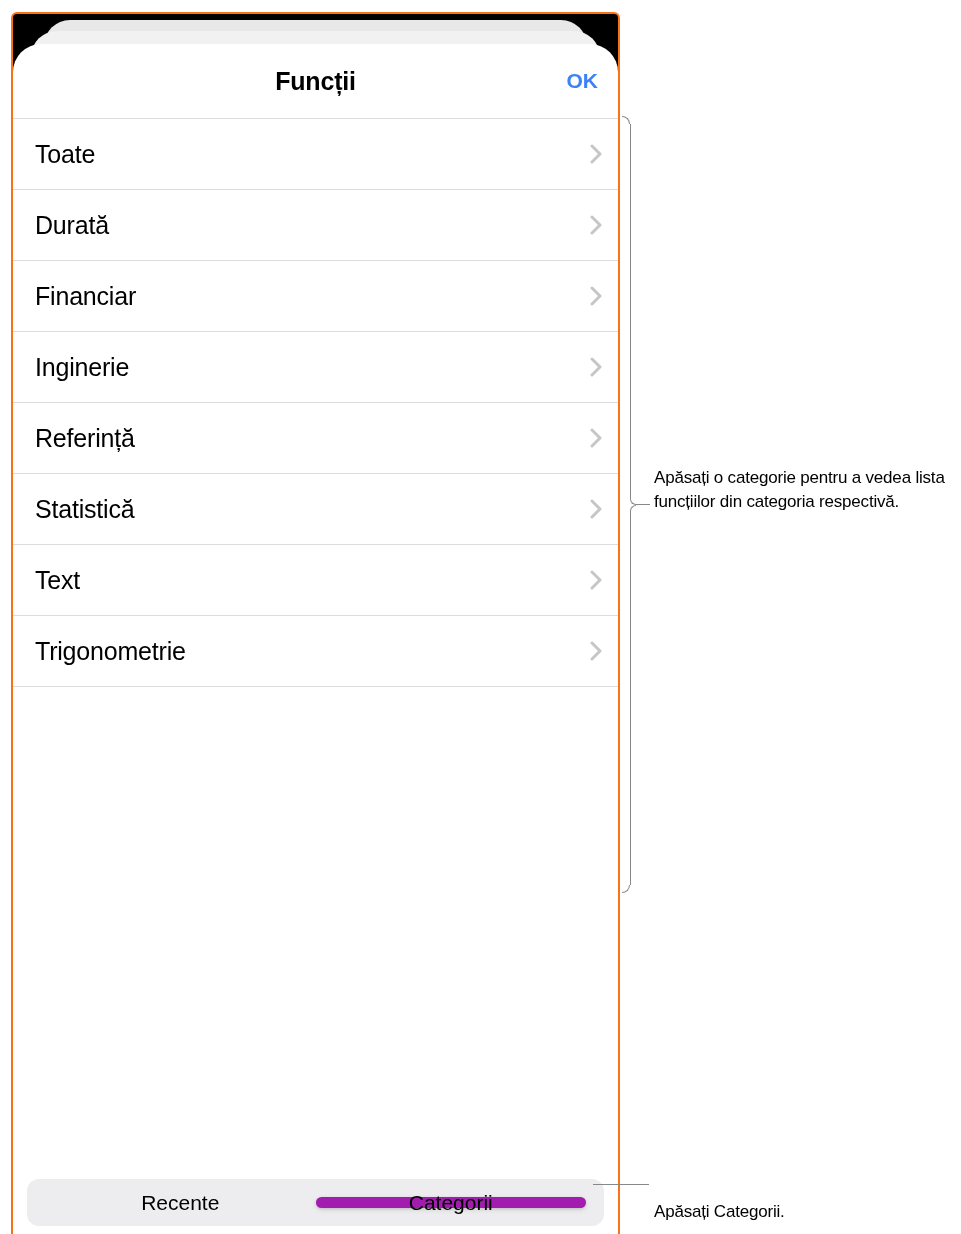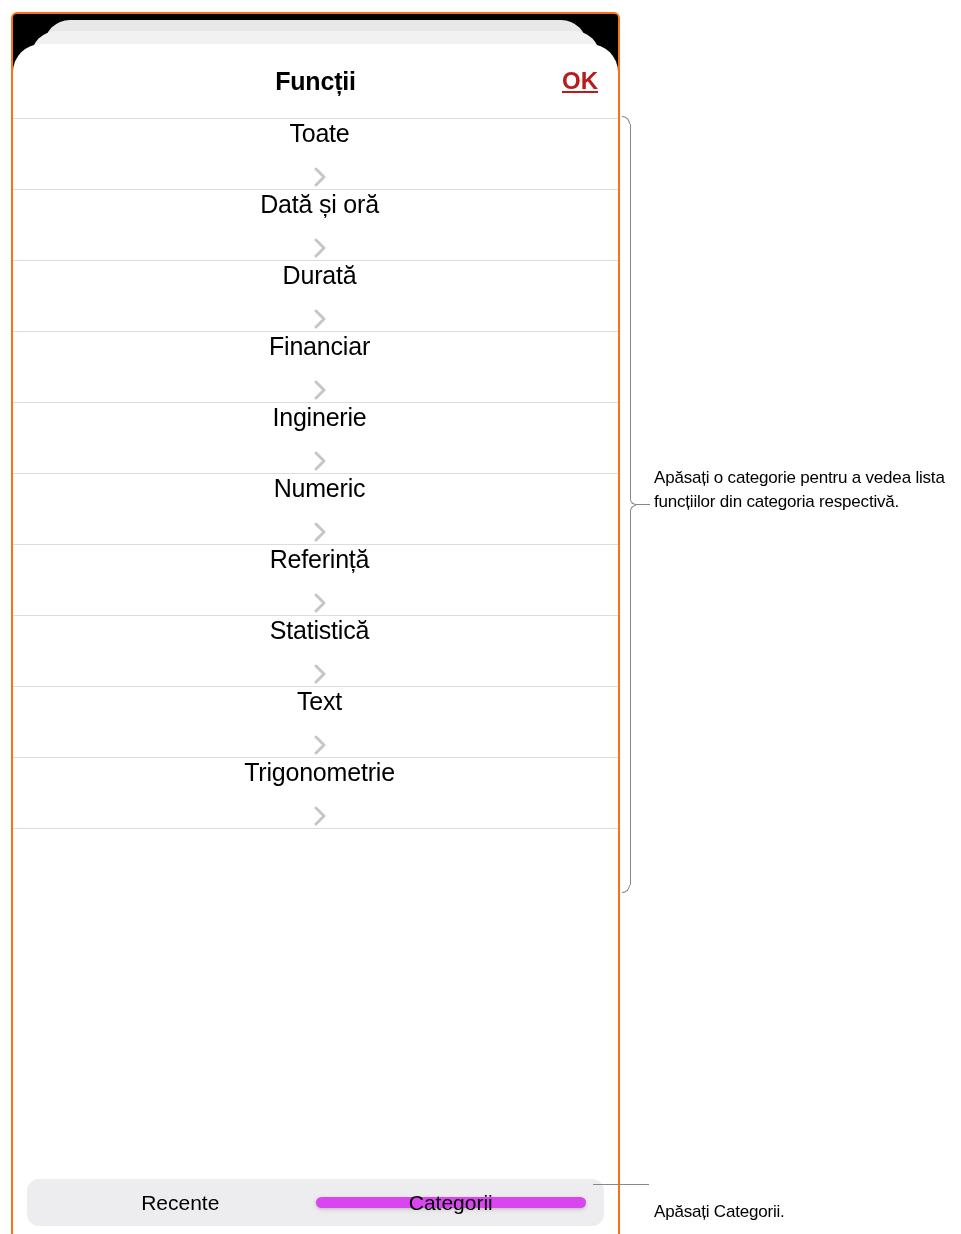--- a/index.html
+++ b/index.html
@@ -63,37 +63,35 @@
     font-size: 25px;
     font-weight: 600;
     color: #000;
     letter-spacing: -0.2px;
   }
   .ok-btn {
     position: absolute;
     right: 20px;
     top: 50%;
     transform: translateY(-50%);
-    font-size: 24px;
+    font-size: 21px;
     font-weight: 600;
-    color: #b91c1c;
+    color: #3b82f6;
     cursor: pointer;
-    text-decoration: underline;
   }
   .list {
     border-top: 1px solid #dcdcdc;
   }
   .row {
     display: flex;
     align-items: center;
     height: 71px;
     padding: 0 14px 0 22px;
     border-bottom: 1px solid #dcdcdc;
     cursor: pointer;
-    flex-direction: column;
   }
   .row-label {
     flex: 1;
     font-size: 25px;
     color: #000;
     letter-spacing: -0.2px;
   }
   .chev {
     width: 16px;
     height: 24px;
@@ -122,21 +120,21 @@
     flex: 1;
     display: flex;
     align-items: center;
     justify-content: center;
     font-size: 21px;
     color: #010101;
     border-radius: 10px;
     cursor: pointer;
   }
   .seg.active {
-    background: #d946ef;
+    background: #a21caf;
     box-shadow: 0 1px 3px rgba(0,0,0,0.15), 0 2px 6px rgba(0,0,0,0.08);
     font-weight: 500;
   }
   .callout {
     position: absolute;
     font-size: 17px;
     line-height: 1.4;
     color: #000;
     letter-spacing: -0.2px;
   }
@@ -213,53 +211,37 @@
       <div class="list">
         <div class="row">
           <span class="row-label">Toate</span>
           <span class="chev">
               <svg width="12" height="20" viewBox="0 0 12 20">
                 <path d="M2 2 L10 10 L2 18"></path>
               </svg>
             </span>
         </div>
         <div class="row">
-          <span class="row-label">Dată și oră</span>
-          <span class="chev">
-              <svg width="12" height="20" viewBox="0 0 12 20">
-                <path d="M2 2 L10 10 L2 18"></path>
-              </svg>
-            </span>
-        </div>
-        <div class="row">
           <span class="row-label">Durată</span>
           <span class="chev">
               <svg width="12" height="20" viewBox="0 0 12 20">
                 <path d="M2 2 L10 10 L2 18"></path>
               </svg>
             </span>
         </div>
         <div class="row">
           <span class="row-label">Financiar</span>
           <span class="chev">
               <svg width="12" height="20" viewBox="0 0 12 20">
                 <path d="M2 2 L10 10 L2 18"></path>
               </svg>
             </span>
         </div>
         <div class="row">
           <span class="row-label">Inginerie</span>
-          <span class="chev">
-              <svg width="12" height="20" viewBox="0 0 12 20">
-                <path d="M2 2 L10 10 L2 18"></path>
-              </svg>
-            </span>
-        </div>
-        <div class="row">
-          <span class="row-label">Numeric</span>
           <span class="chev">
               <svg width="12" height="20" viewBox="0 0 12 20">
                 <path d="M2 2 L10 10 L2 18"></path>
               </svg>
             </span>
         </div>
         <div class="row">
           <span class="row-label">Referință</span>
           <span class="chev">
               <svg width="12" height="20" viewBox="0 0 12 20">

